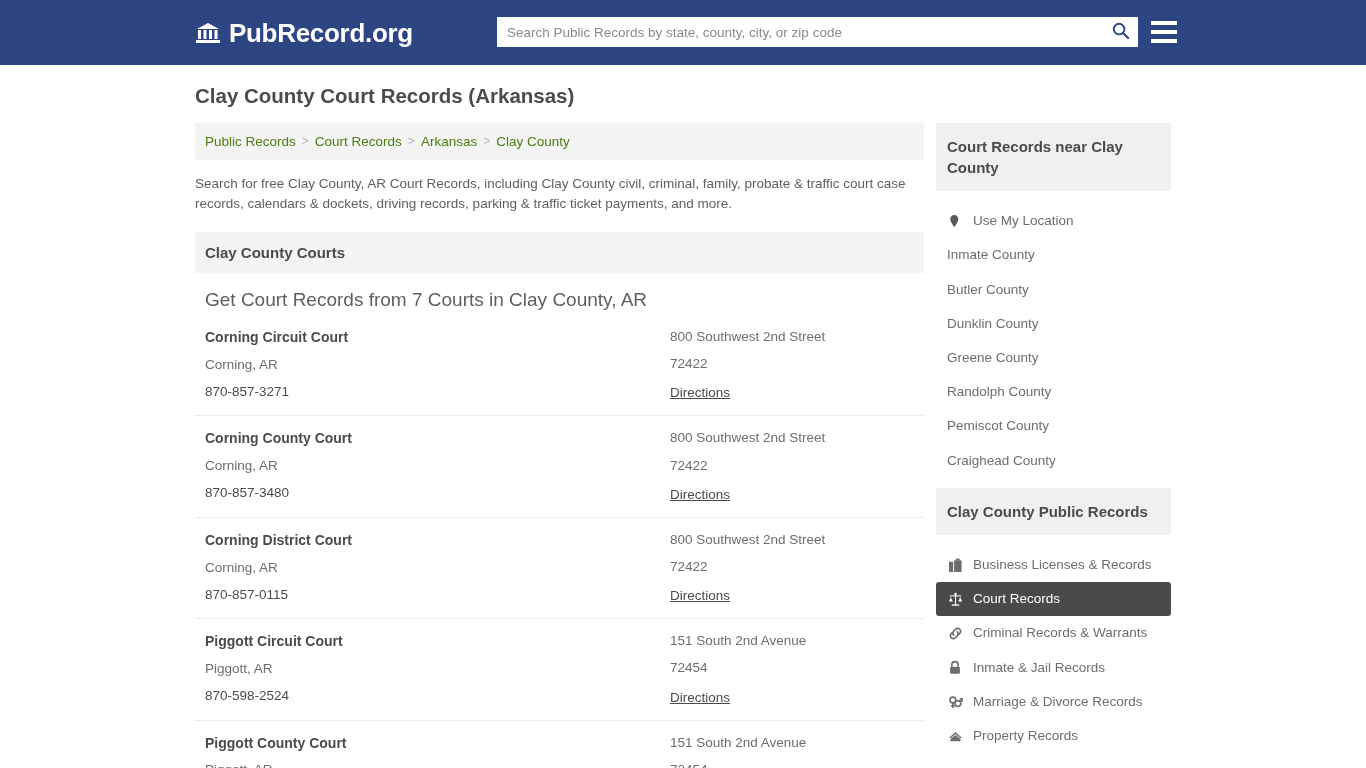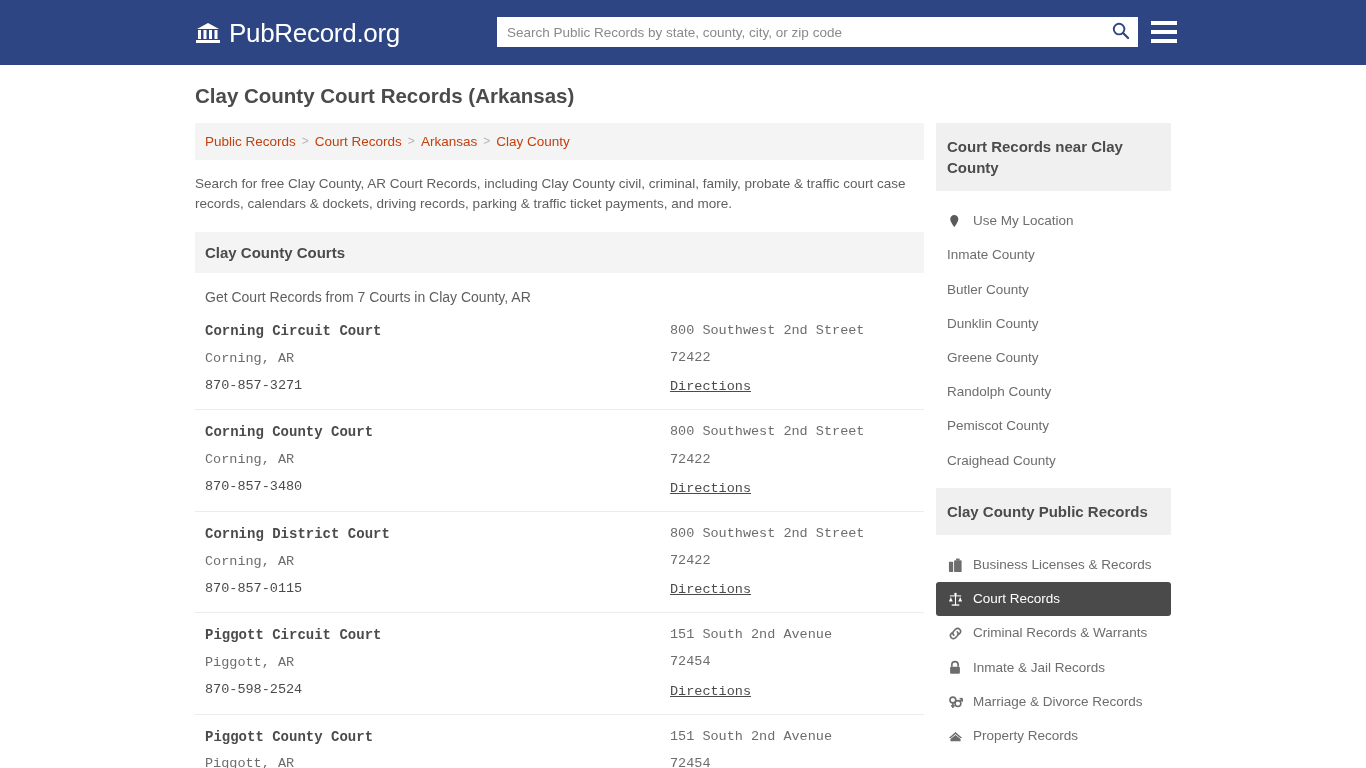--- a/index.html
+++ b/index.html
@@ -23,21 +23,21 @@
     display: flex;
     align-items: center;
     gap: 8px;
     margin-left: 195px;
     text-decoration: none;
   }
   .brand-icon { width: 26px; height: 26px; display: block; }
   .brand-text {
     color: #ffffff;
     font-size: 26px;
-    font-weight: normal;
+    font-weight: bold;
     letter-spacing: -0.3px;
     line-height: 1;
   }
   .search-wrap {
     position: absolute;
     left: 497px;
     top: 17px;
     width: 641px;
     height: 30px;
     background: #ffffff;
@@ -111,21 +111,21 @@
     background: #f4f4f4;
     padding: 11px 10px;
     font-size: 13.5px;
     color: #6d6d6d;
     display: flex;
     flex-wrap: wrap;
     align-items: center;
     gap: 6px;
   }
   .breadcrumb a {
-    color: #c2410c;
+    color: #4d7c0f;
     text-decoration: none;
   }
   .breadcrumb .sep { color: #b5b5b5; font-size: 12px; }
 
   .intro {
     font-size: 13.5px;
     color: #5f5f5f;
     line-height: 1.5;
     margin: 14px 0 18px 0;
     max-width: 715px;
@@ -133,31 +133,30 @@
 
   
   .section-head {
     background: #f4f4f4;
     padding: 12px 10px;
     font-size: 15px;
     font-weight: bold;
     color: #4b4b4b;
   }
   .section-sub {
-    font-size: 14px;
+    font-size: 19px;
     color: #5f5f5f;
     padding: 16px 10px 14px 10px;
   }
 
   
   .court-row {
     display: flex;
     border-top: 1px solid #ececec;
     padding: 14px 10px 14px 10px;
-    font-family: Liberation Mono, monospace;
   }
   .court-row:first-of-type { border-top: 0; padding-top: 4px; }
   .court-left { width: 465px; }
   .court-right { flex: 1; }
   .court-name {
     font-size: 14px;
     font-weight: bold;
     color: #4b4b4b;
     margin-bottom: 11px;
     line-height: 1.2;

